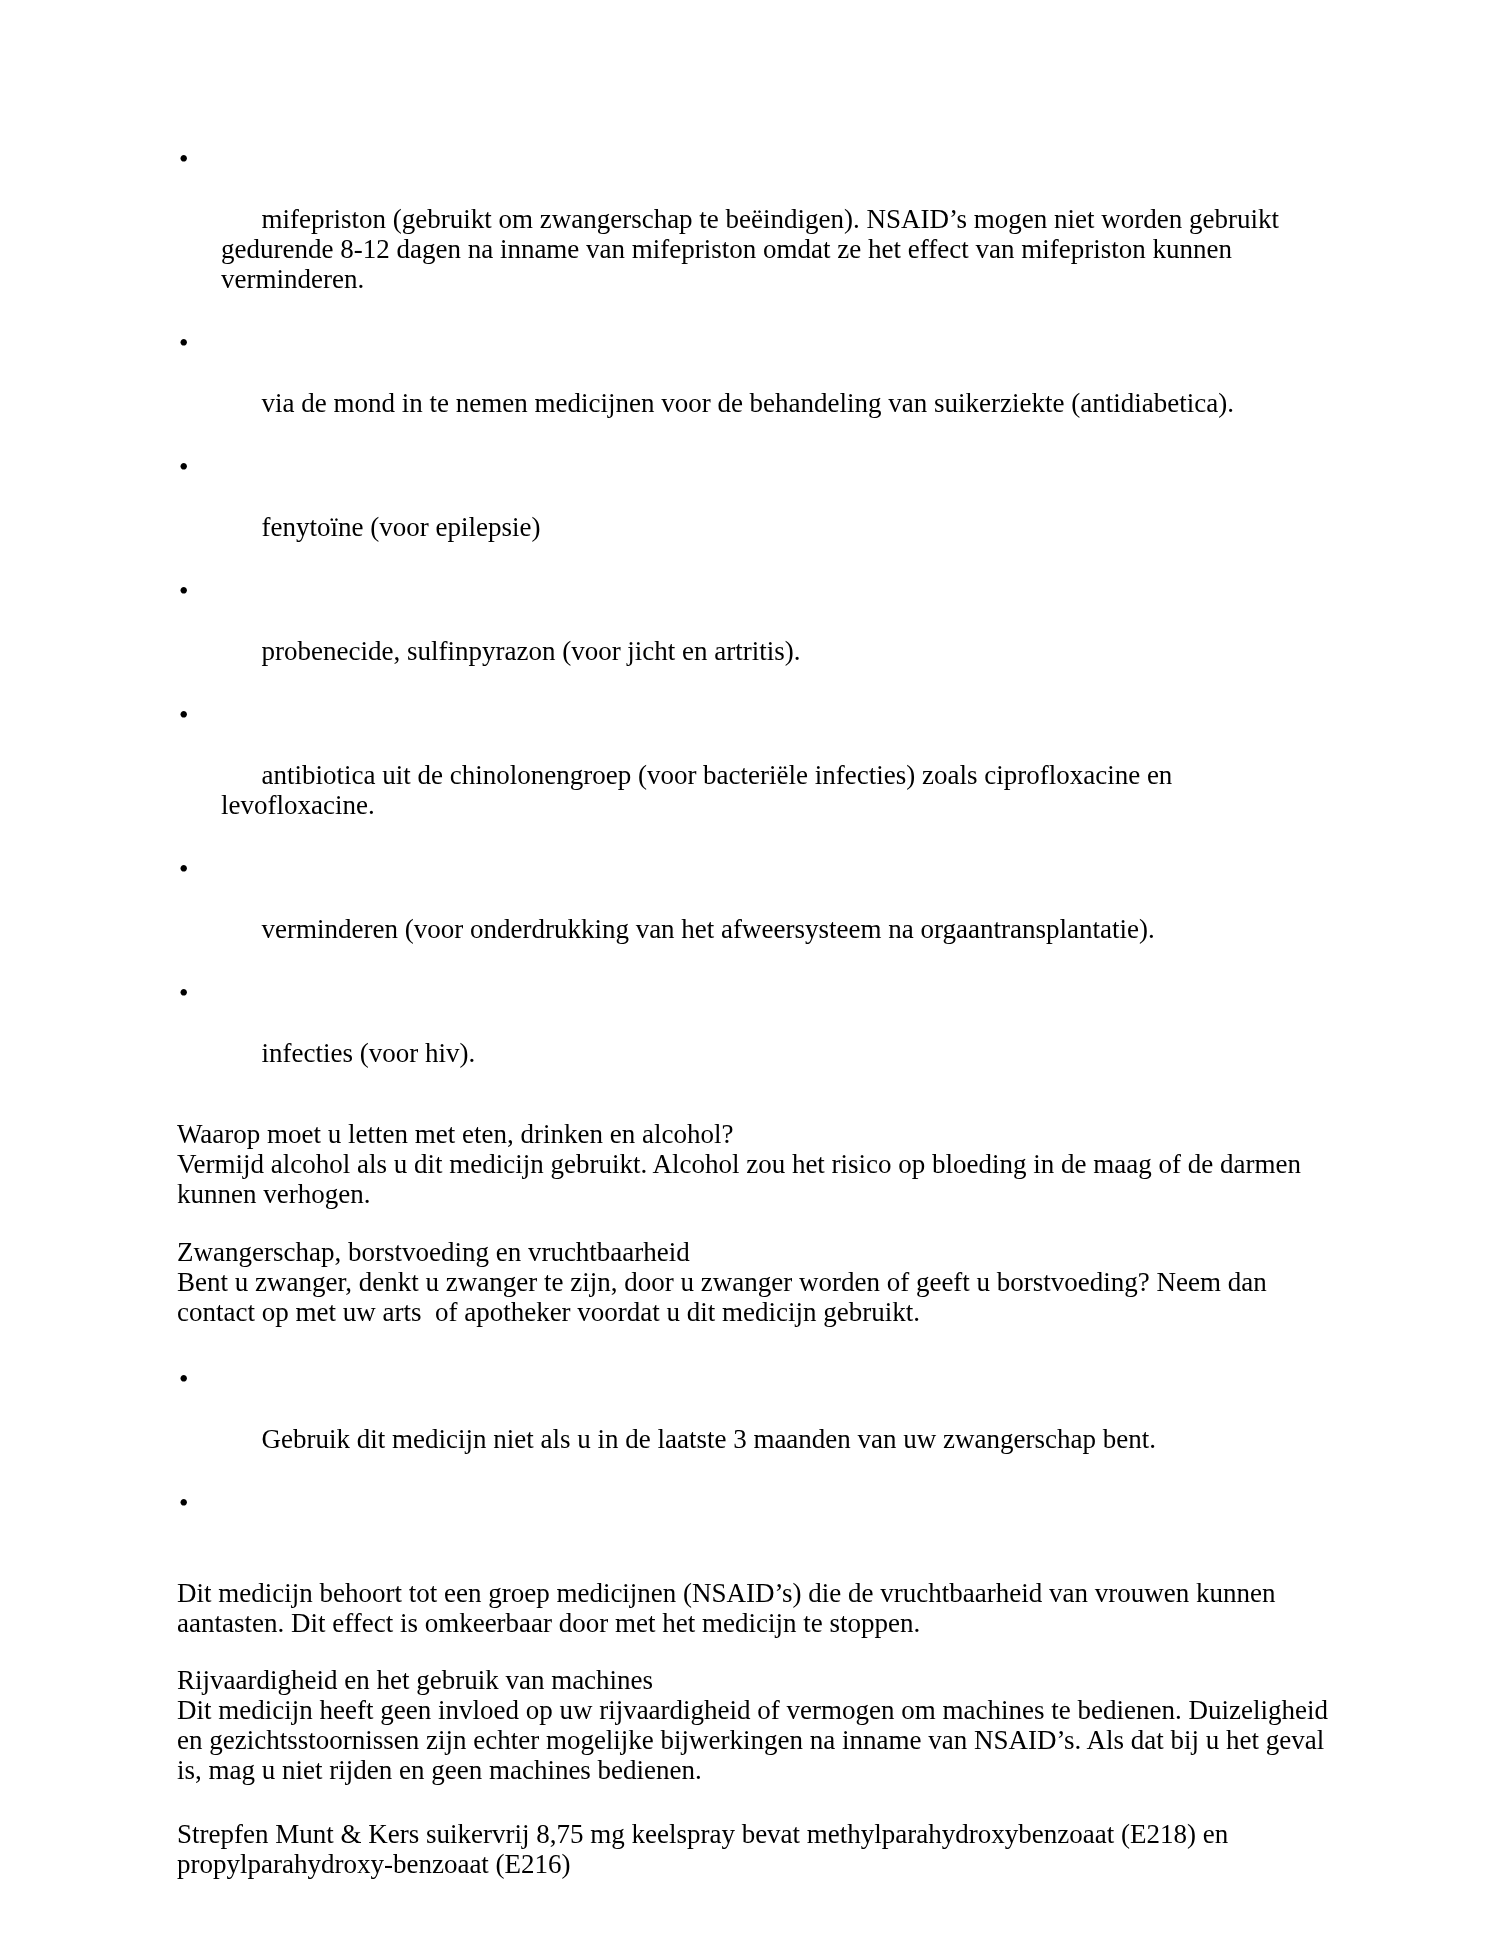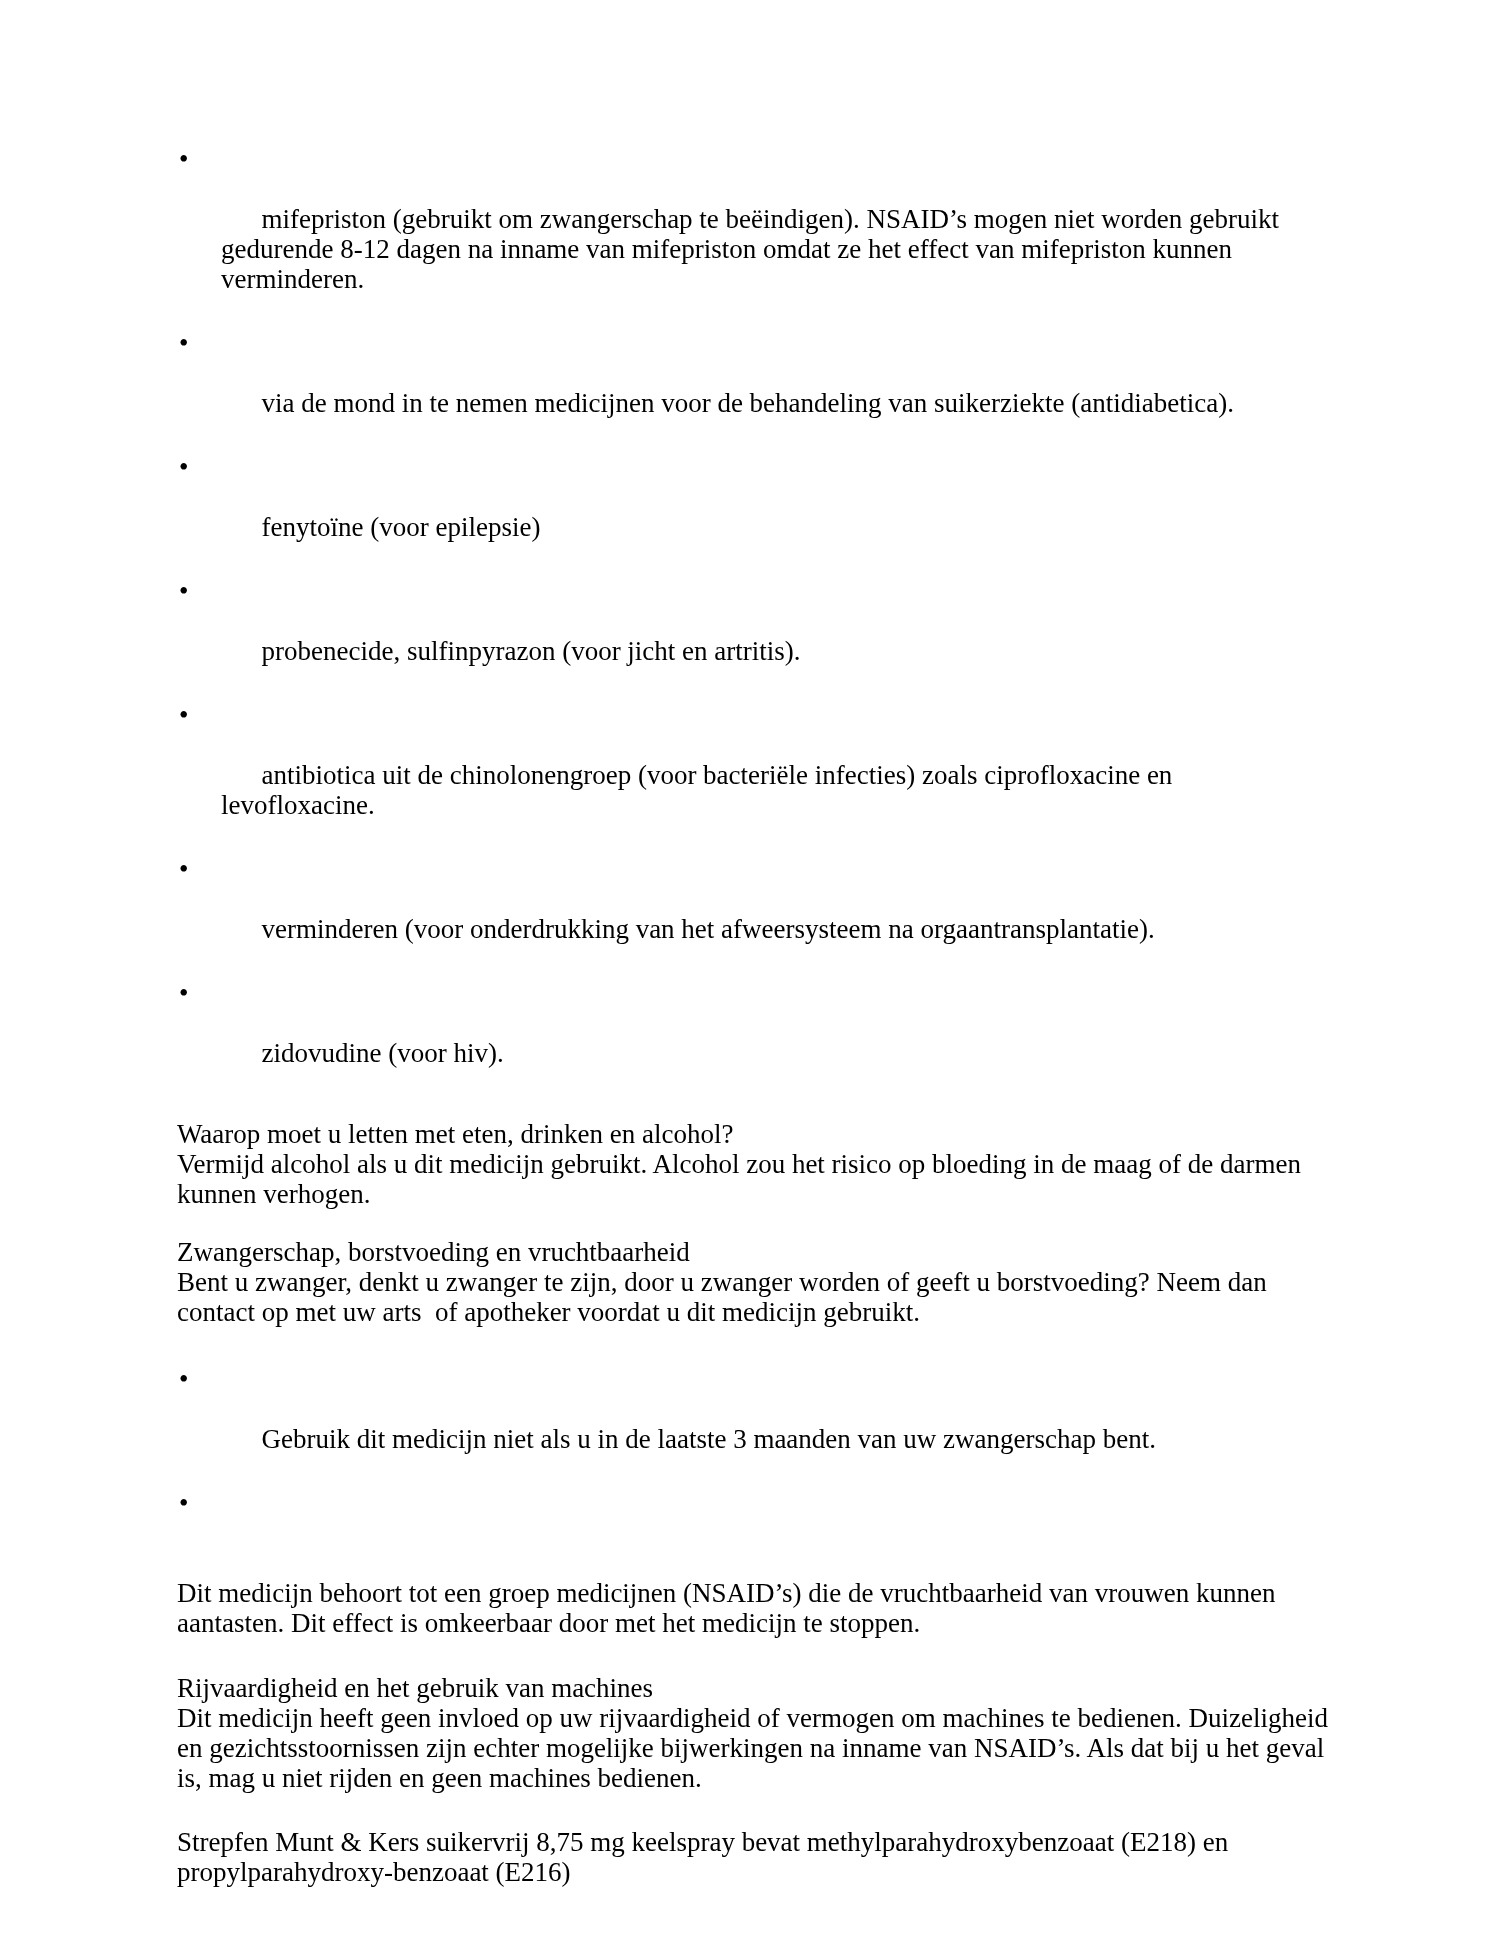--- a/index.html
+++ b/index.html
@@ -77,21 +77,21 @@
     <li>
       <span class="bullet-marker">•</span>
       <span>antibiotica uit de chinolonengroep (voor bacteriële infecties) zoals ciprofloxacine en levofloxacine.</span>
     </li>
     <li>
       <span class="bullet-marker">•</span>
       <span>verminderen (voor onderdrukking van het afweersysteem na orgaantransplantatie).</span>
     </li>
     <li>
       <span class="bullet-marker">•</span>
-      <span>zidovudine (voor hiv).</span>
+      <span>infecties (voor hiv).</span>
     </li>
   </ul>
 
   <h2 style="margin-top:21px">Waarop moet u letten met eten, drinken en alcohol?</h2>
   <p>Vermijd alcohol als u dit medicijn gebruikt. Alcohol zou het risico op bloeding in de maag of de darmen kunnen verhogen.</p>
 
   <h2 style="margin-top:28px">Zwangerschap, borstvoeding en vruchtbaarheid</h2>
   <p>Bent u zwanger, denkt u zwanger te zijn, door u zwanger worden of geeft u borstvoeding? Neem dan contact op met uw arts  of apotheker voordat u dit medicijn gebruikt.</p>
 
   <ul class="bullets" style="margin-top:37px">
@@ -99,18 +99,18 @@
       <span class="bullet-marker">•</span>
       <span>Gebruik dit medicijn niet als u in de laatste 3 maanden van uw zwangerschap bent.</span>
     </li>
     <li>
       <span class="bullet-marker">•</span>
     </li>
   </ul>
 
   <p style="">Dit medicijn behoort tot een groep medicijnen (NSAID’s) die de vruchtbaarheid van vrouwen kunnen aantasten. Dit effect is omkeerbaar door met het medicijn te stoppen.</p>
 
-  <h2 style="margin-top:35px">Rijvaardigheid en het gebruik van machines</h2>
+  <h2 style="margin-top:27px">Rijvaardigheid en het gebruik van machines</h2>
   <p>Dit medicijn heeft geen invloed op uw rijvaardigheid of vermogen om machines te bedienen. Duizeligheid en gezichtsstoornissen zijn echter mogelijke bijwerkingen na inname van NSAID’s. Als dat bij u het geval is, mag u niet rijden en geen machines bedienen.</p>
 
   <h2 style="margin-top:34px">Strepfen Munt &amp; Kers suikervrij 8,75 mg keelspray bevat methylparahydroxybenzoaat (E218) en propylparahydroxy-benzoaat (E216)</h2>
 
 </div>
 
 </body></html>

